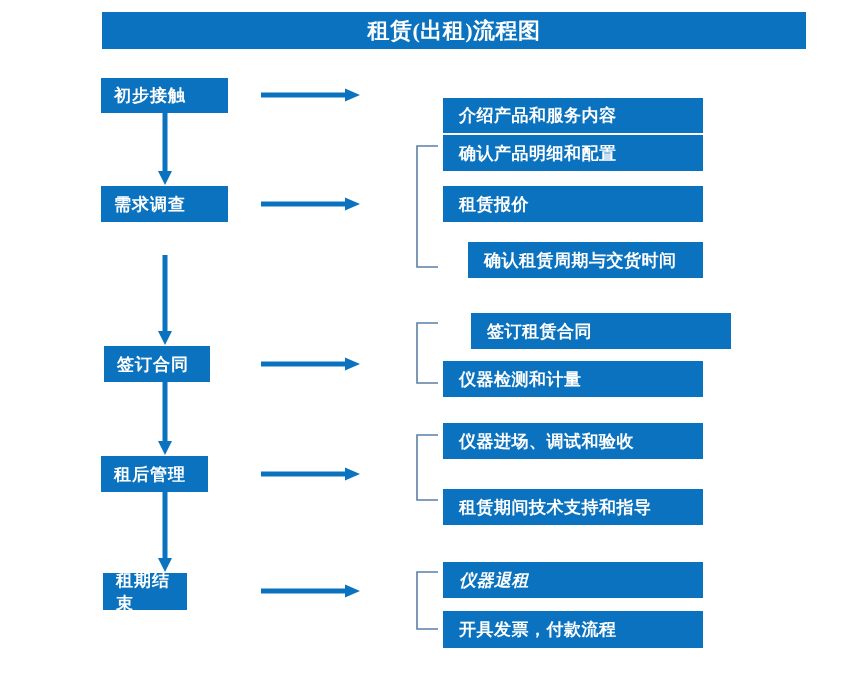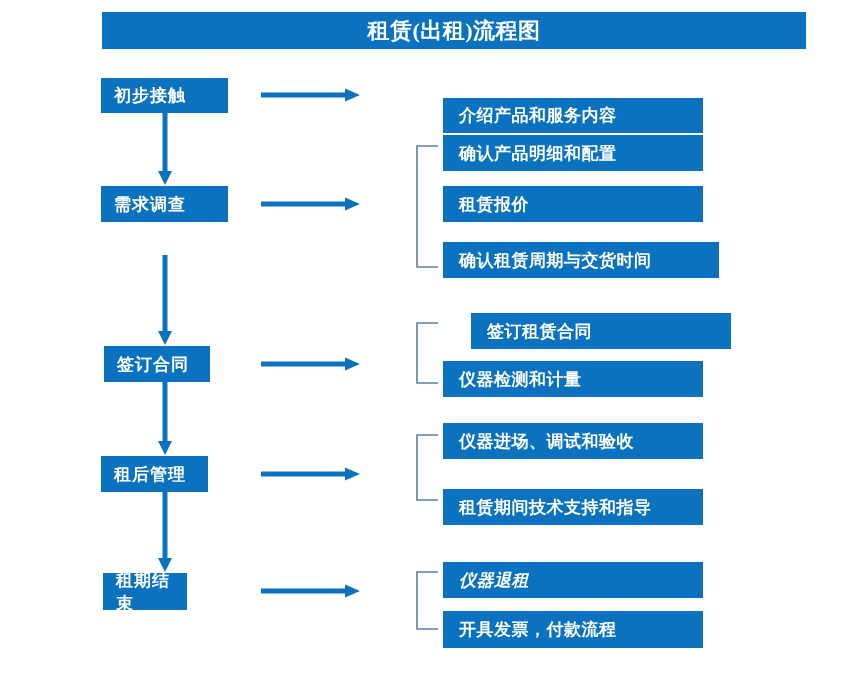--- a/index.html
+++ b/index.html
@@ -175,21 +175,21 @@
       <path d="M23 1 L2 1 L2 58 L23 58" fill="none" stroke="#5B7FA6" stroke-width="1.6"></path>
     </svg>
   </div>
 
   <div class="detail-box" style="left:443px; top:78px; width:260px; height:35px;margin-top:20px;">介绍产品和服务内容</div>
 
   <div class="detail-box" style="left:443px; top:135px; width:260px; height:36px;">确认产品明细和配置</div>
 
   <div class="detail-box" style="left:443px; top:186px; width:260px; height:36px;text-align:right;">租赁报价</div>
 
-  <div class="detail-box" style="left:443px; top:242px; width:276px; height:36px;">确认租赁周期与交货时间</div>
+  <div class="detail-box" style="left:468px; top:242px; width:235px; height:36px;">确认租赁周期与交货时间</div>
 
   <div class="detail-box" style="left:443px; top:313px; width:260px; height:36px;margin-left:28px;">签订租赁合同</div>
 
   <div class="detail-box" style="left:443px; top:361px; width:260px; height:36px;">仪器检测和计量</div>
 
   <div class="detail-box" style="left:443px; top:423px; width:260px; height:36px;">仪器进场、调试和验收</div>
 
   <div class="detail-box" style="left:443px; top:489px; width:260px; height:36px;">租赁期间技术支持和指导</div>
 
   <div class="detail-box" style="left:443px; top:562px; width:260px; height:36px;font-style:italic;">仪器退租</div>

